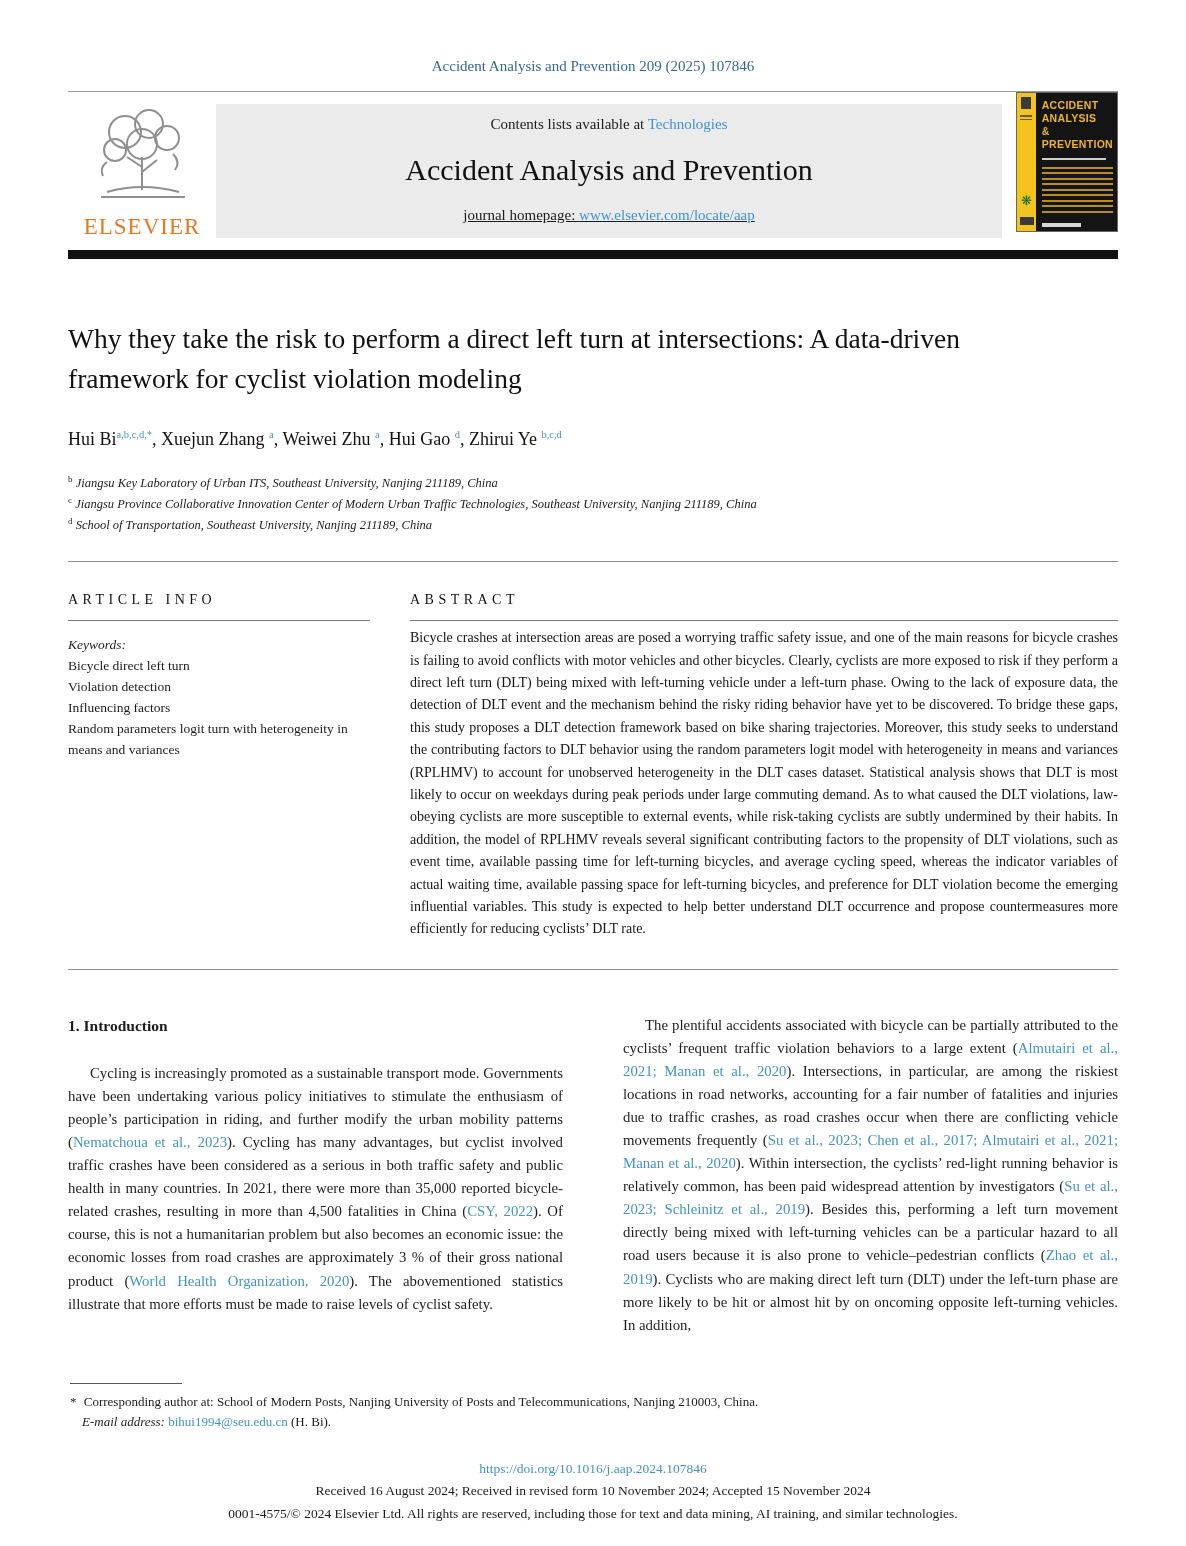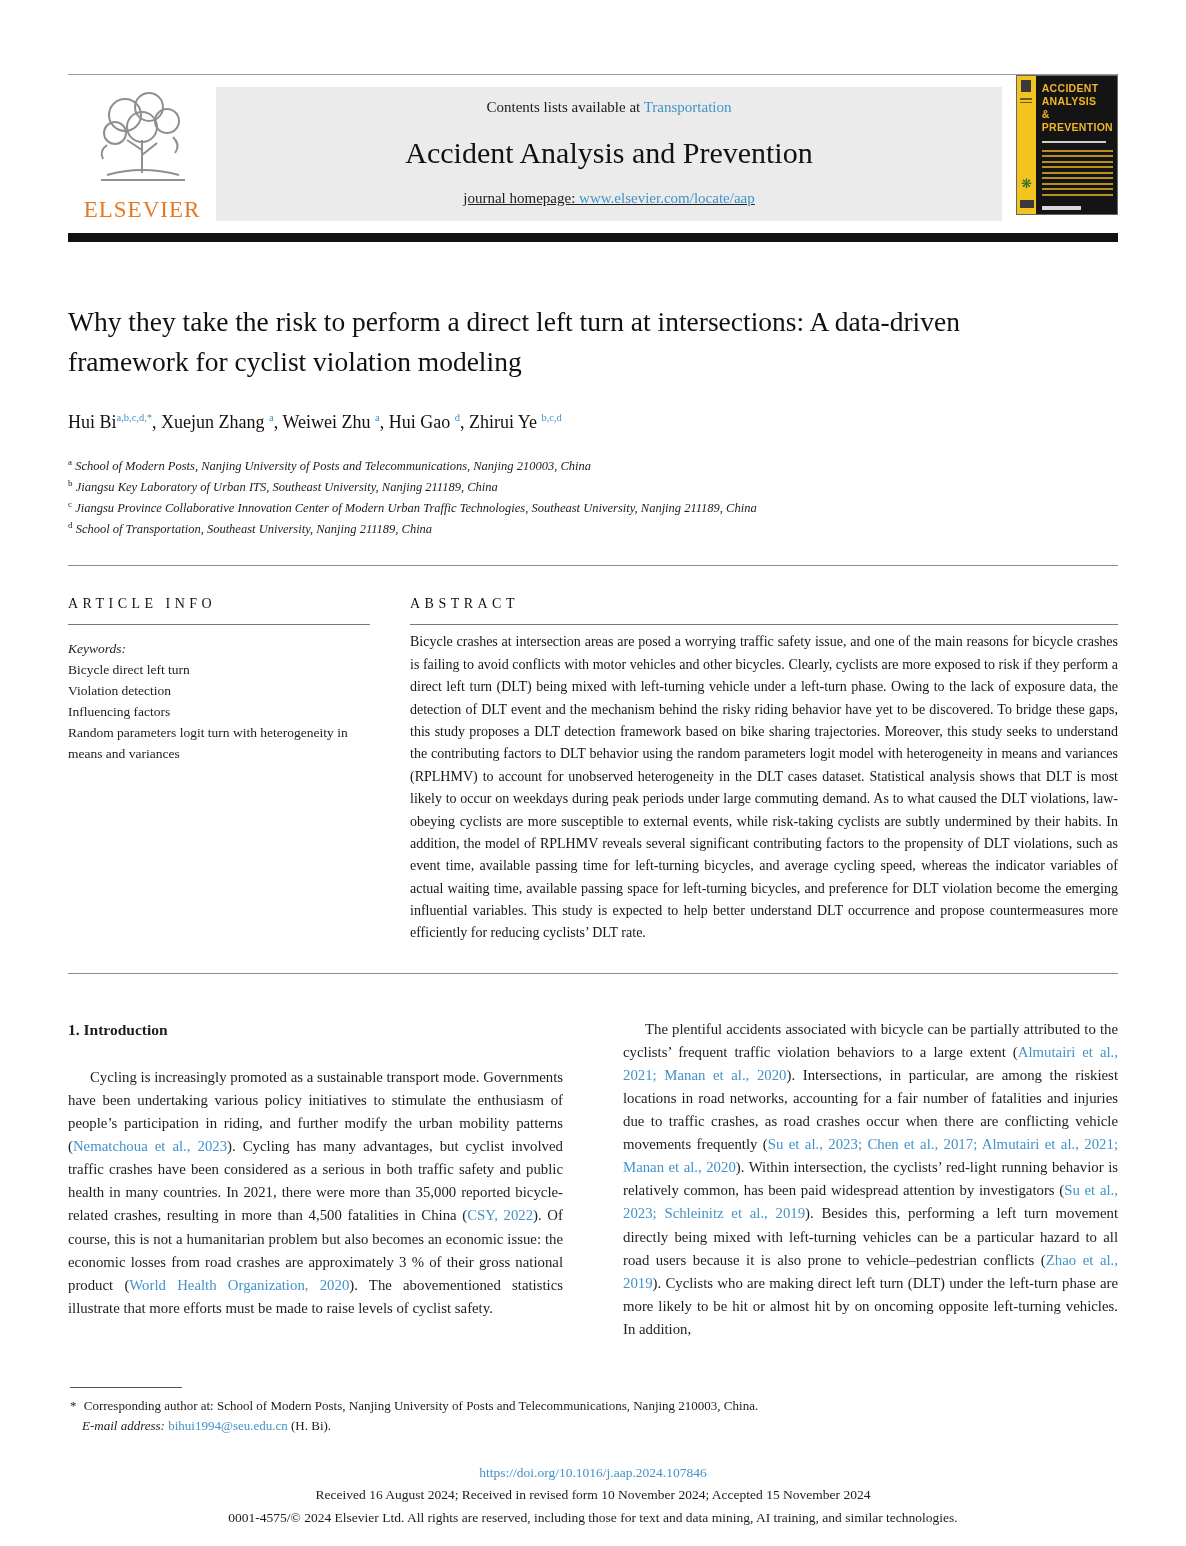--- a/index.html
+++ b/index.html
@@ -64,20 +64,21 @@
 
   .footer-block { margin-top:26px; font-size:13.5px; line-height:1.65;text-align:center; }
   .doi { color:#4292c9; }
   .tree-svg { display:block; }
 </style>
 </head>
 <body>
 
 <div class="page">
 
+  <div class="citation-line">Accident Analysis and Prevention 209 (2025) 107846</div>
 
   <hr class="top-rule">
 
   <div class="masthead">
     <div class="elsevier-box">
       <svg class="tree-svg" width="110" height="100" viewBox="0 0 110 100">
         <g fill="none" stroke="#8f8f8f" stroke-width="2">
           <circle cx="38" cy="30" r="16"></circle>
             <circle cx="62" cy="22" r="14"></circle>
             <circle cx="80" cy="36" r="12"></circle>
@@ -89,21 +90,21 @@
           <path d="M20 90 Q55 80 92 90"></path>
             <path d="M14 95 L98 95"></path>
           <path d="M20 60 q-8 6 -4 14"></path>
             <path d="M86 52 q8 8 2 16"></path>
         </g>
       </svg>
       <div class="elsevier-name">ELSEVIER</div>
     </div>
 
     <div class="banner">
-      <div class="contents-line"><span>Contents lists available at </span><span class="lnk">Transportation</span></div>
+      <div class="contents-line"><span>Contents lists available at </span><span class="lnk">Technologies</span></div>
       <div class="journal-title">Accident Analysis and Prevention</div>
       <div class="homepage-line"><span>journal homepage: </span><span class="lnk">www.elsevier.com/locate/aap</span></div>
     </div>
 
     <div class="cover-thumb">
       <div class="cover-strip">
         <div class="cover-emblem"></div>
         <div class="cover-strip-bars">
             <i></i>
             <i></i>
@@ -139,21 +140,20 @@
 
   <div class="authors">
     <span><span>Hui Bi</span><sup>a,b,c,d,*</sup></span><span>, </span>
     <span><span>Xuejun Zhang</span> <sup>a</sup></span><span>, </span>
     <span><span>Weiwei Zhu</span> <sup>a</sup></span><span>, </span>
     <span><span>Hui Gao</span> <sup>d</sup></span><span>, </span>
     <span><span>Zhirui Ye</span> <sup>b,c,d</sup></span><span></span>
   </div>
 
   <div class="affiliations">
-    <div><sup>a</sup><span> School of Modern Posts, Nanjing University of Posts and Telecommunications, Nanjing 210003, China</span></div>
     <div><sup>b</sup><span> Jiangsu Key Laboratory of Urban ITS, Southeast University, Nanjing 211189, China</span></div>
     <div><sup>c</sup><span> Jiangsu Province Collaborative Innovation Center of Modern Urban Traffic Technologies, Southeast University, Nanjing 211189, China</span></div>
     <div><sup>d</sup><span> School of Transportation, Southeast University, Nanjing 211189, China</span></div>
   </div>
 
   <hr class="mid-rule">
 
   <div class="info-abs-grid">
     <div>
       <div class="section-heading">ARTICLE INFO</div>

